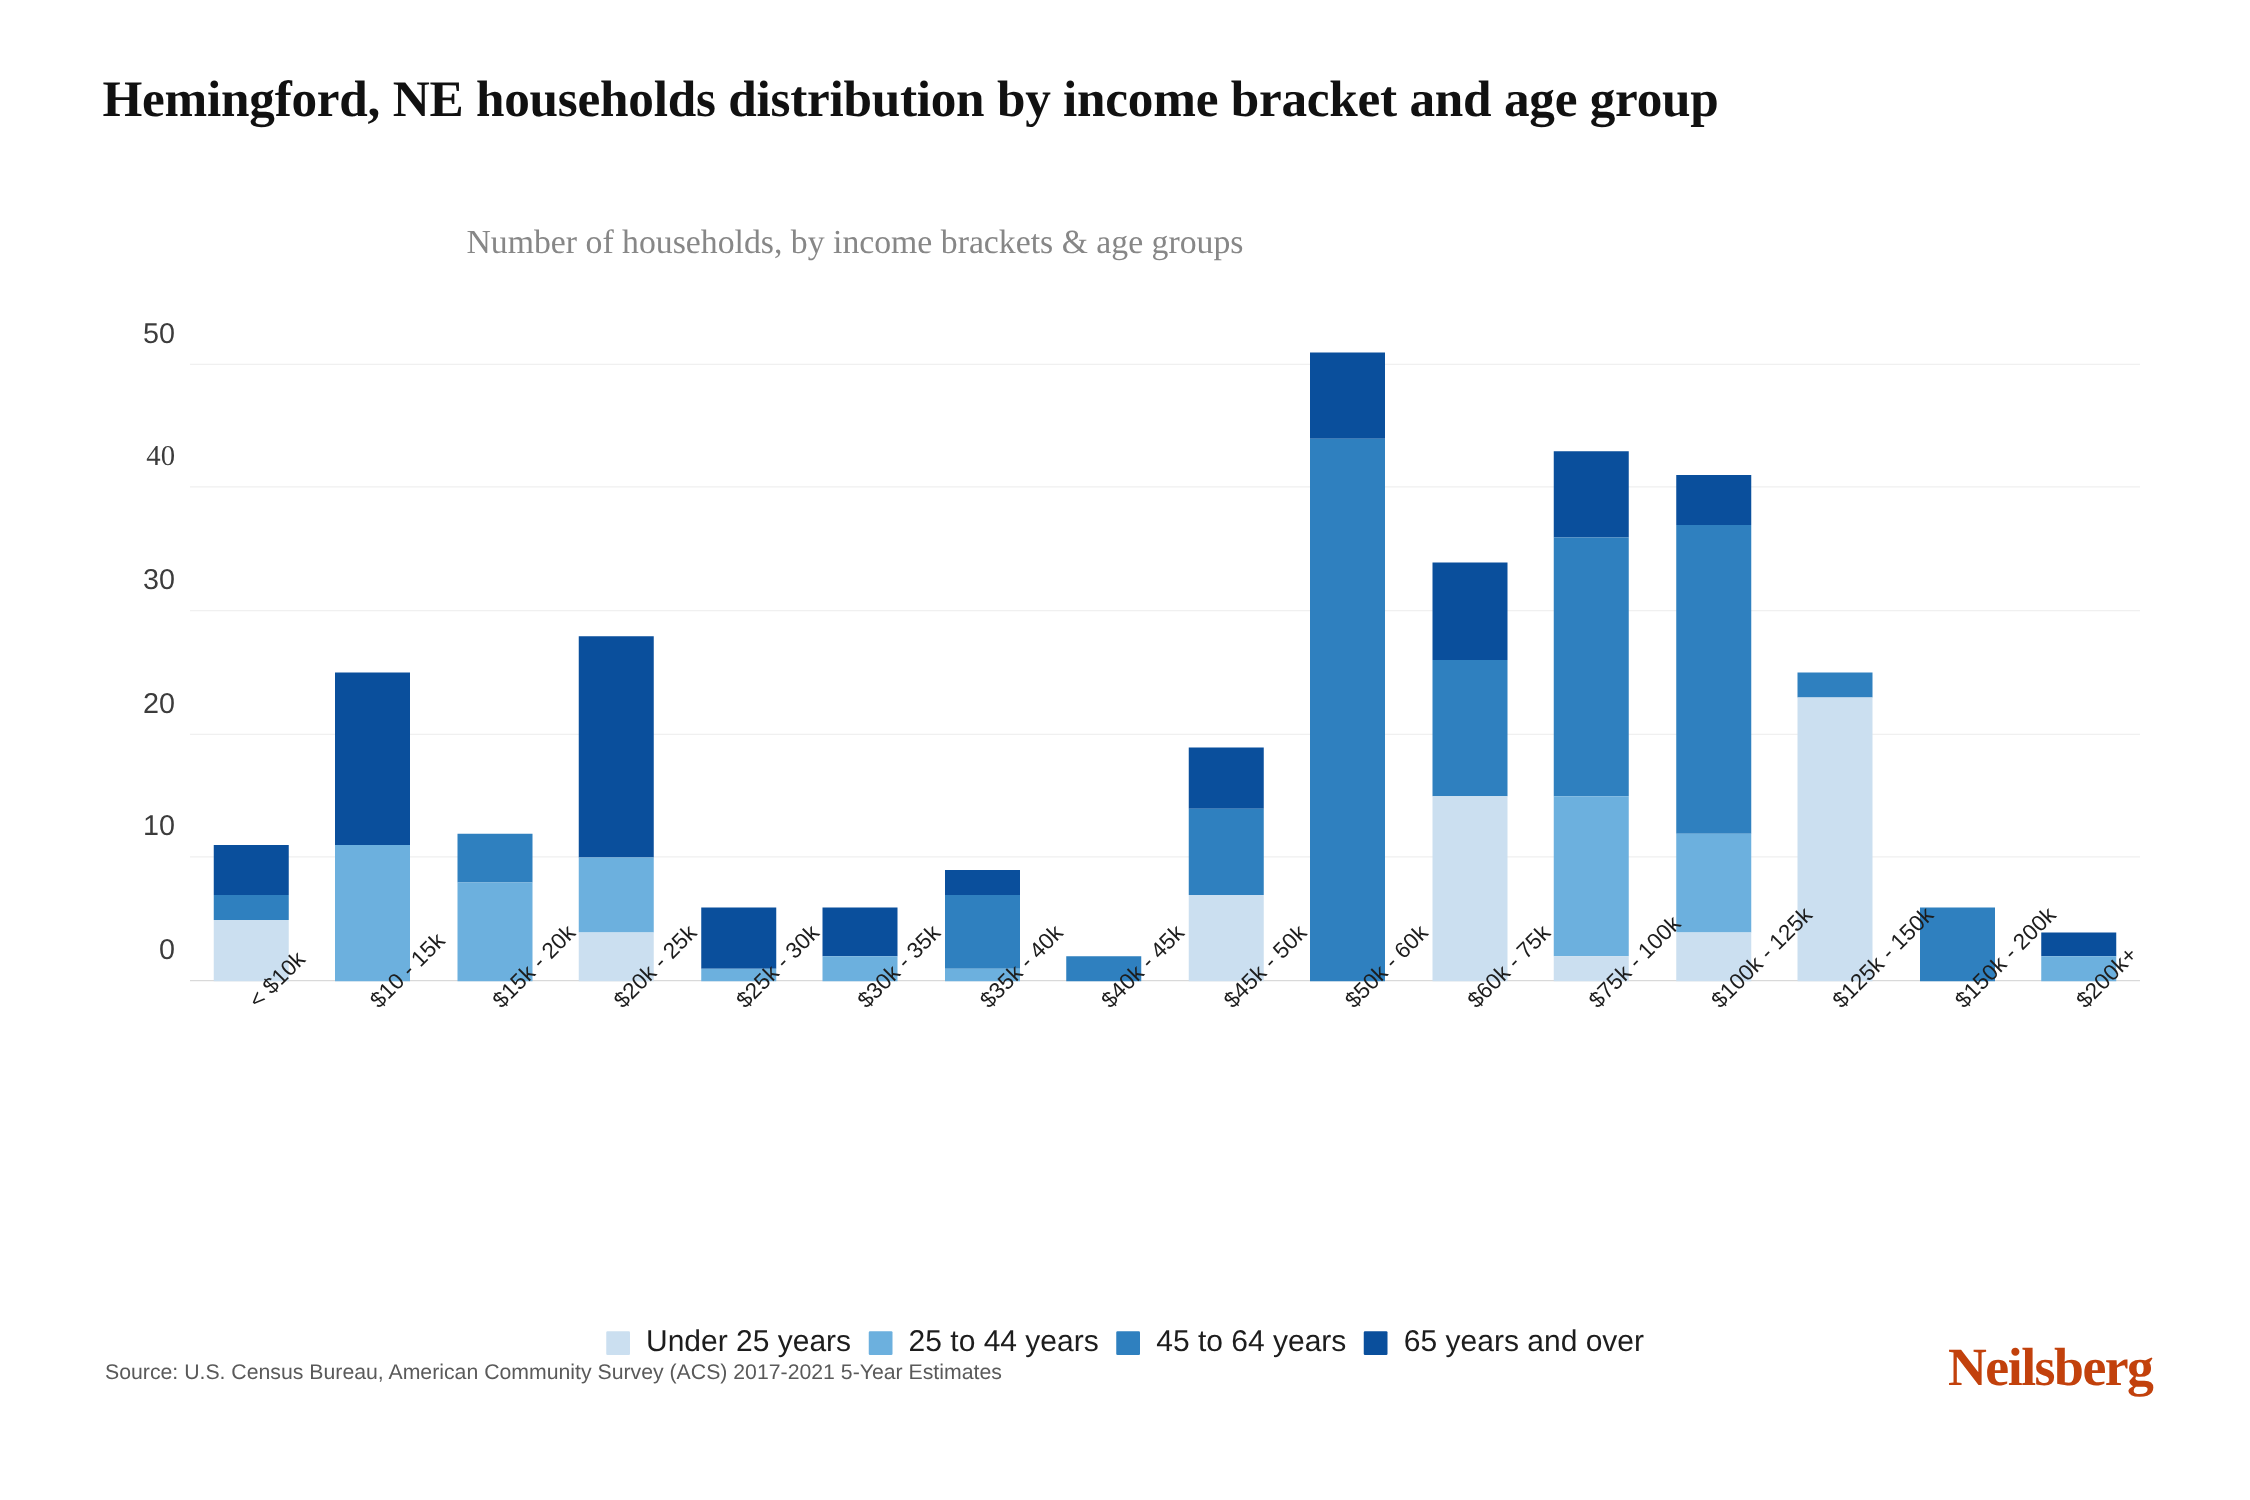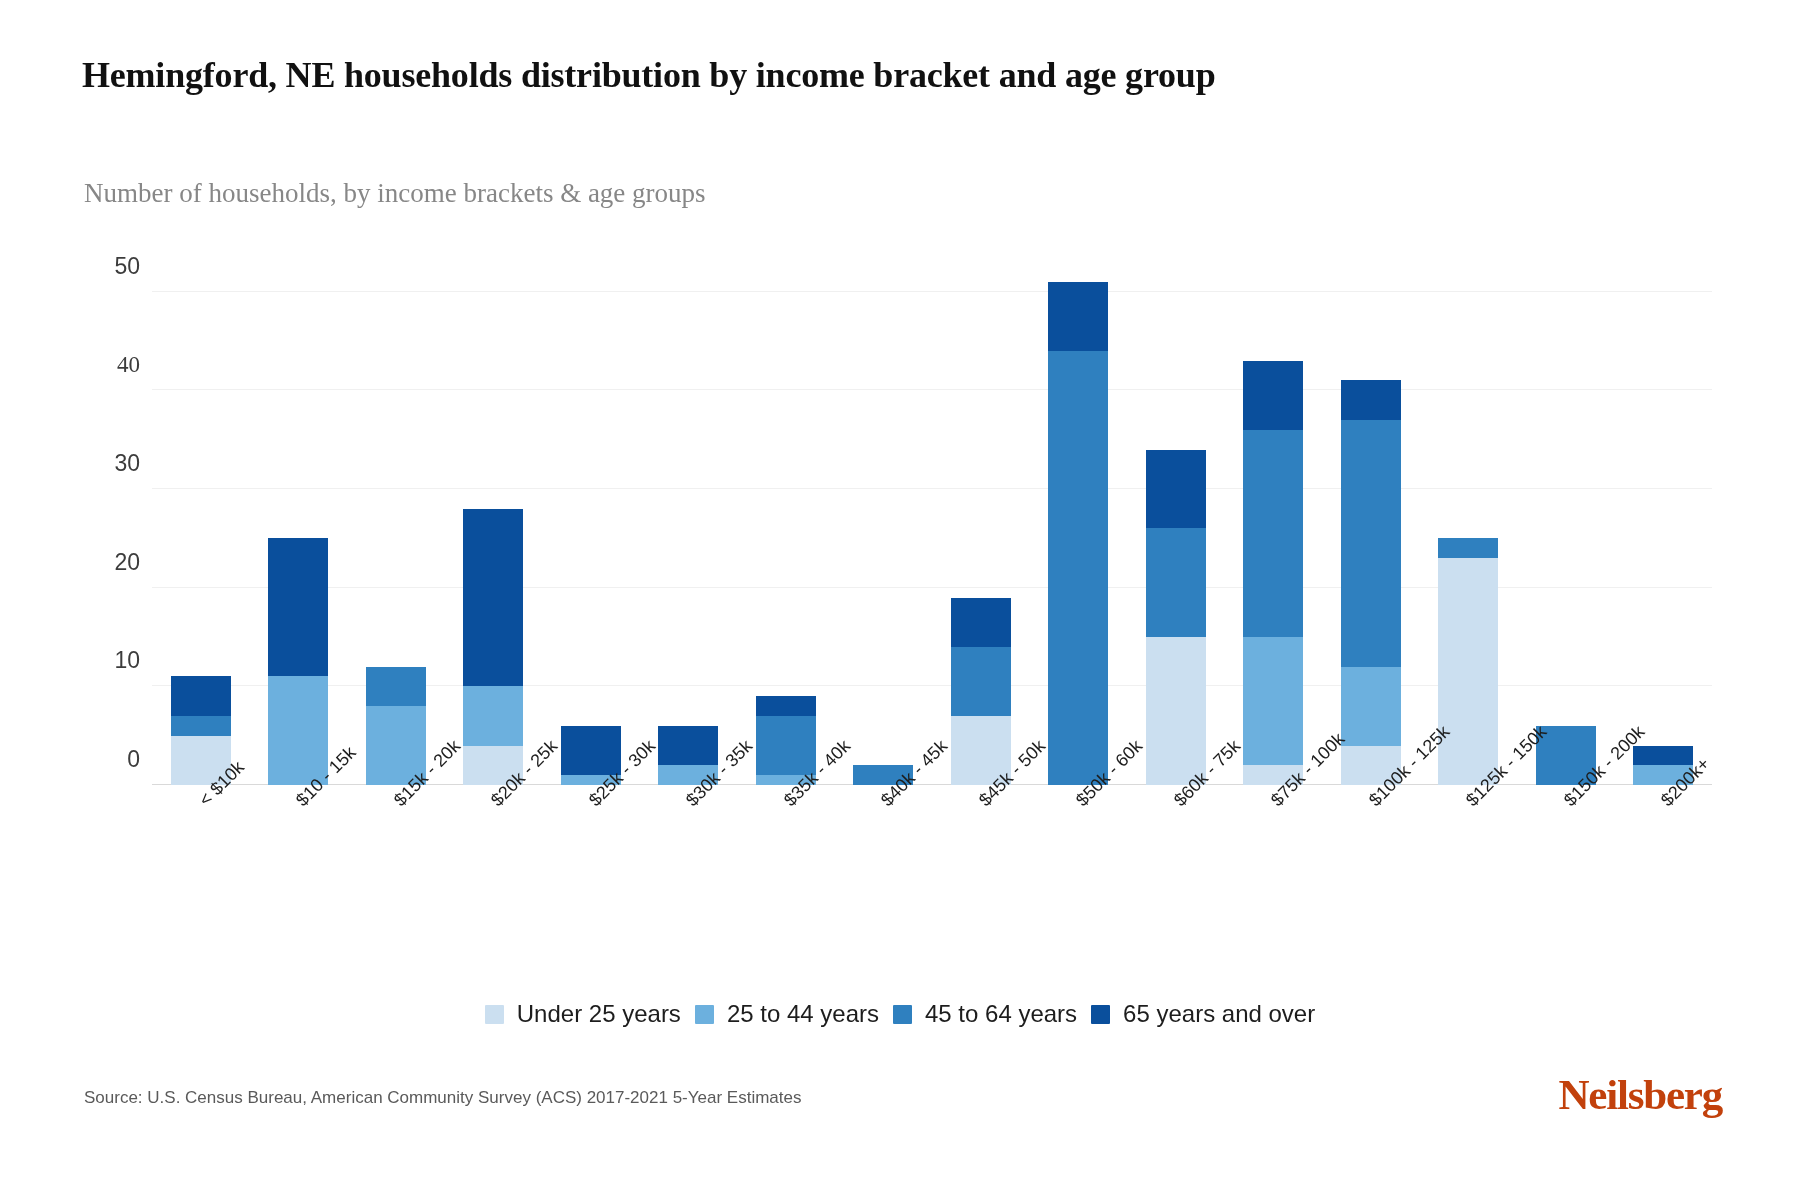--- a/index.html
+++ b/index.html
@@ -8,27 +8,27 @@
     background: #ffffff;
     font-family: "Liberation Sans", sans-serif;
     overflow: hidden;
   }
   #page { position: relative; width: 1800px; height: 1200px; background:#fff; }
 
   
   .title {
     position: absolute; left: 82px; top: 52px; width: 1620px;
     font-family: "Liberation Serif", serif;
-    font-size: 36px; font-weight: 700; line-height: 1.32;
+    font-size: 41px; font-weight: 700; line-height: 1.32;
     color: #111111; letter-spacing: -0.2px;
   }
   .subtitle {
     position: absolute; left: 84px; top: 176px; width: 1200px;
     font-family: "Liberation Serif", serif;
-    font-size: 27px; font-weight: 400; color: #878787; line-height: 1.3;
+    font-size: 27px; font-weight: 400; color: #878787; line-height: 1.3; text-align: center;
   }
 
   
   #plot {
     position: absolute;
     left: 152px; top: 262px;
     width: 1560px; height: 523px;
   }
   .gridline {
     position: absolute; left: 0; width: 100%;
@@ -67,21 +67,21 @@
     position: absolute; left: 50%; top: 10px;
     transform: translateX(-6px) rotate(-45deg);
     transform-origin: left top;
     white-space: nowrap;
     font-size: 18px; color: #1d1d1d;
     letter-spacing: 0.1px;
   }
 
   
   #legend {
-    position: absolute; left: 0; top: 1000px; width: 1800px;
+    position: absolute; left: 0; top: 1060px; width: 1800px;
     display: flex; justify-content: center; align-items: center; gap: 14px;
   }
   .legitem { display: flex; align-items: center; gap: 13px; }
   .swatch { width: 19px; height: 19px; border-radius: 1px; }
   .legtext { font-size: 24px; color: #1d1d1d; }
 
   
   .source {
     position: absolute; left: 84px; top: 1088px;
     font-size: 17px; color: #5a5a5a;

